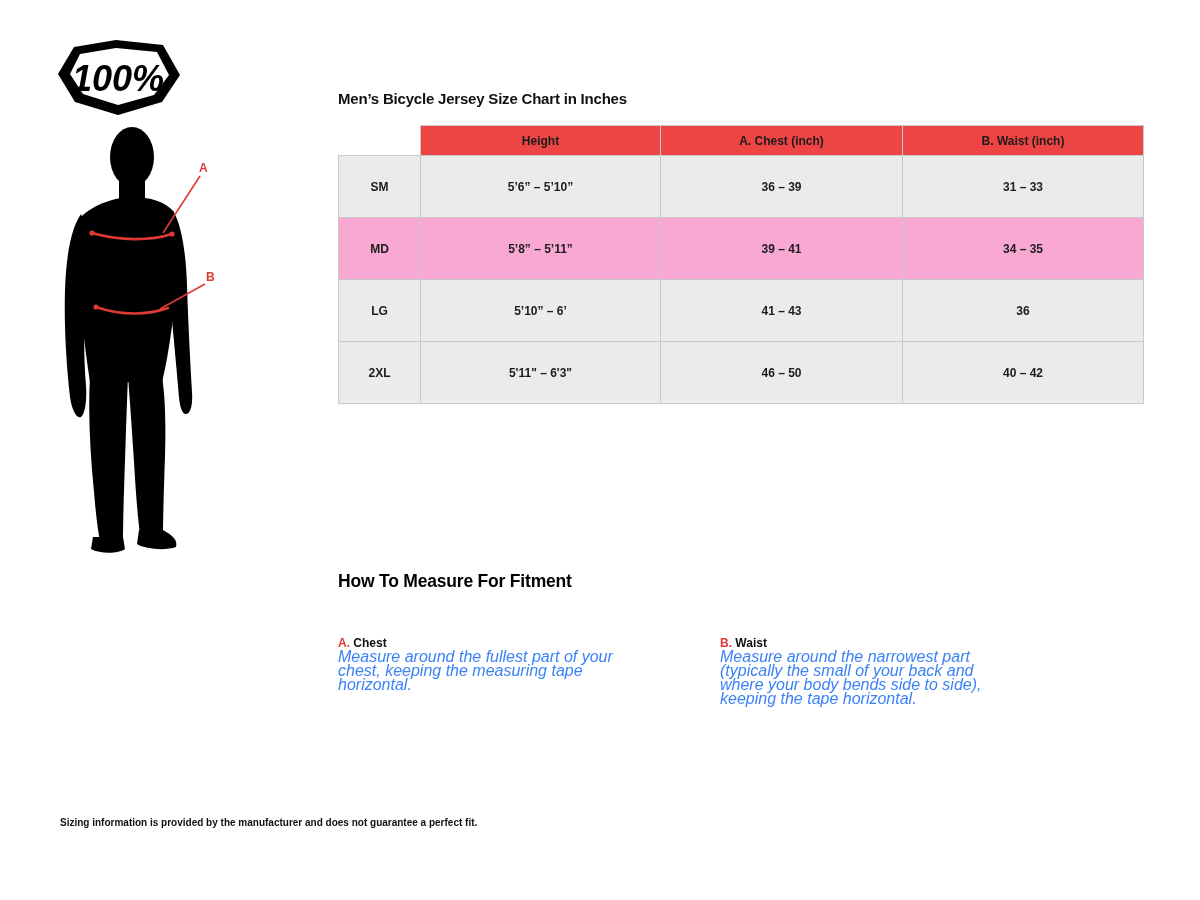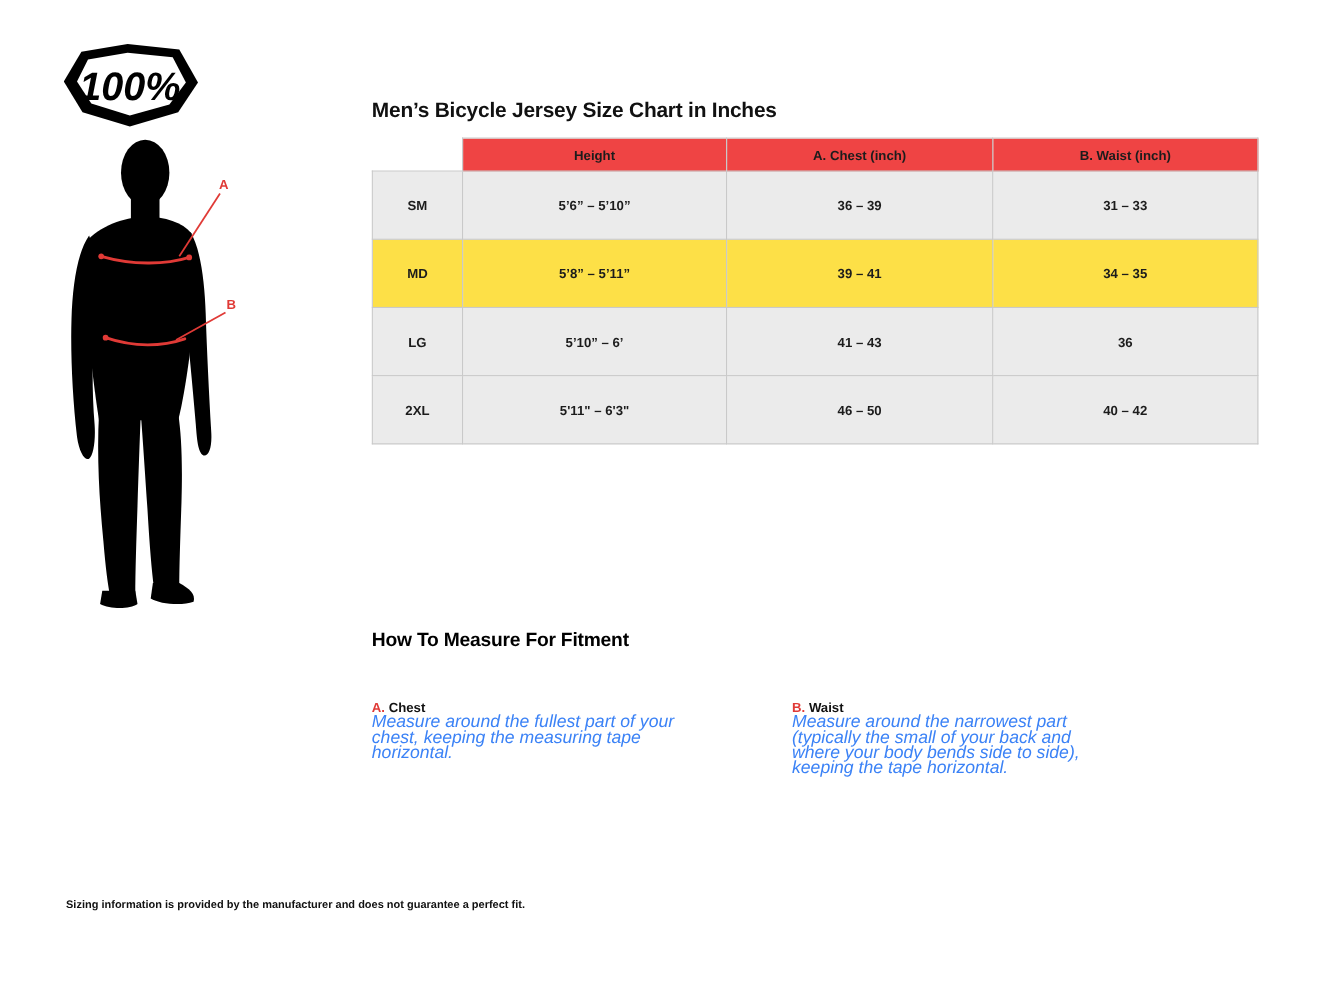--- a/index.html
+++ b/index.html
@@ -11,33 +11,33 @@
 
   
   .logo { position:absolute; left:58px; top:38px; width:122px; height:78px; }
 
   
   .figure { position:absolute; left:50px; top:100px; width:170px; height:460px; }
 
   
   .chart-title {
     position:absolute; left:338px; top:90px;
-    font-size:19px; font-weight:bold; letter-spacing:-0.2px; color:#111;
+    font-size:15px; font-weight:bold; letter-spacing:-0.2px; color:#111;
   }
   table.size-table {
     position:absolute; left:338px; top:125px; width:805px;
     border-collapse:collapse; table-layout:fixed;
   }
   table.size-table th, table.size-table td {
     border:1px solid #c9c9c9; text-align:center; vertical-align:middle;
     font-size:12px; font-weight:bold; color:#1c1c1c;
   }
   table.size-table thead th { height:30px; background:#ef4444; font-weight:bold; }
   table.size-table thead th.blank { background:transparent; border:none; }
-  table.size-table tbody th, table.size-table tbody td { height:62px; background:#fde047; }
+  table.size-table tbody th, table.size-table tbody td { height:62px; background:#f9a8d4; }
   table.size-table tbody tr.alt th, table.size-table tbody tr.alt td { background:#ebebeb; }
 
   
   .measure-title {
     position:absolute; left:338px; top:571px;
     font-size:17.5px; font-weight:bold; letter-spacing:-0.2px; color:#000000;
   }
   .measure-item { position:absolute; top:598px; width:300px;margin-top:38px; }
   .measure-item.item-a { left:338px; }
   .measure-item.item-b { left:720px; }

